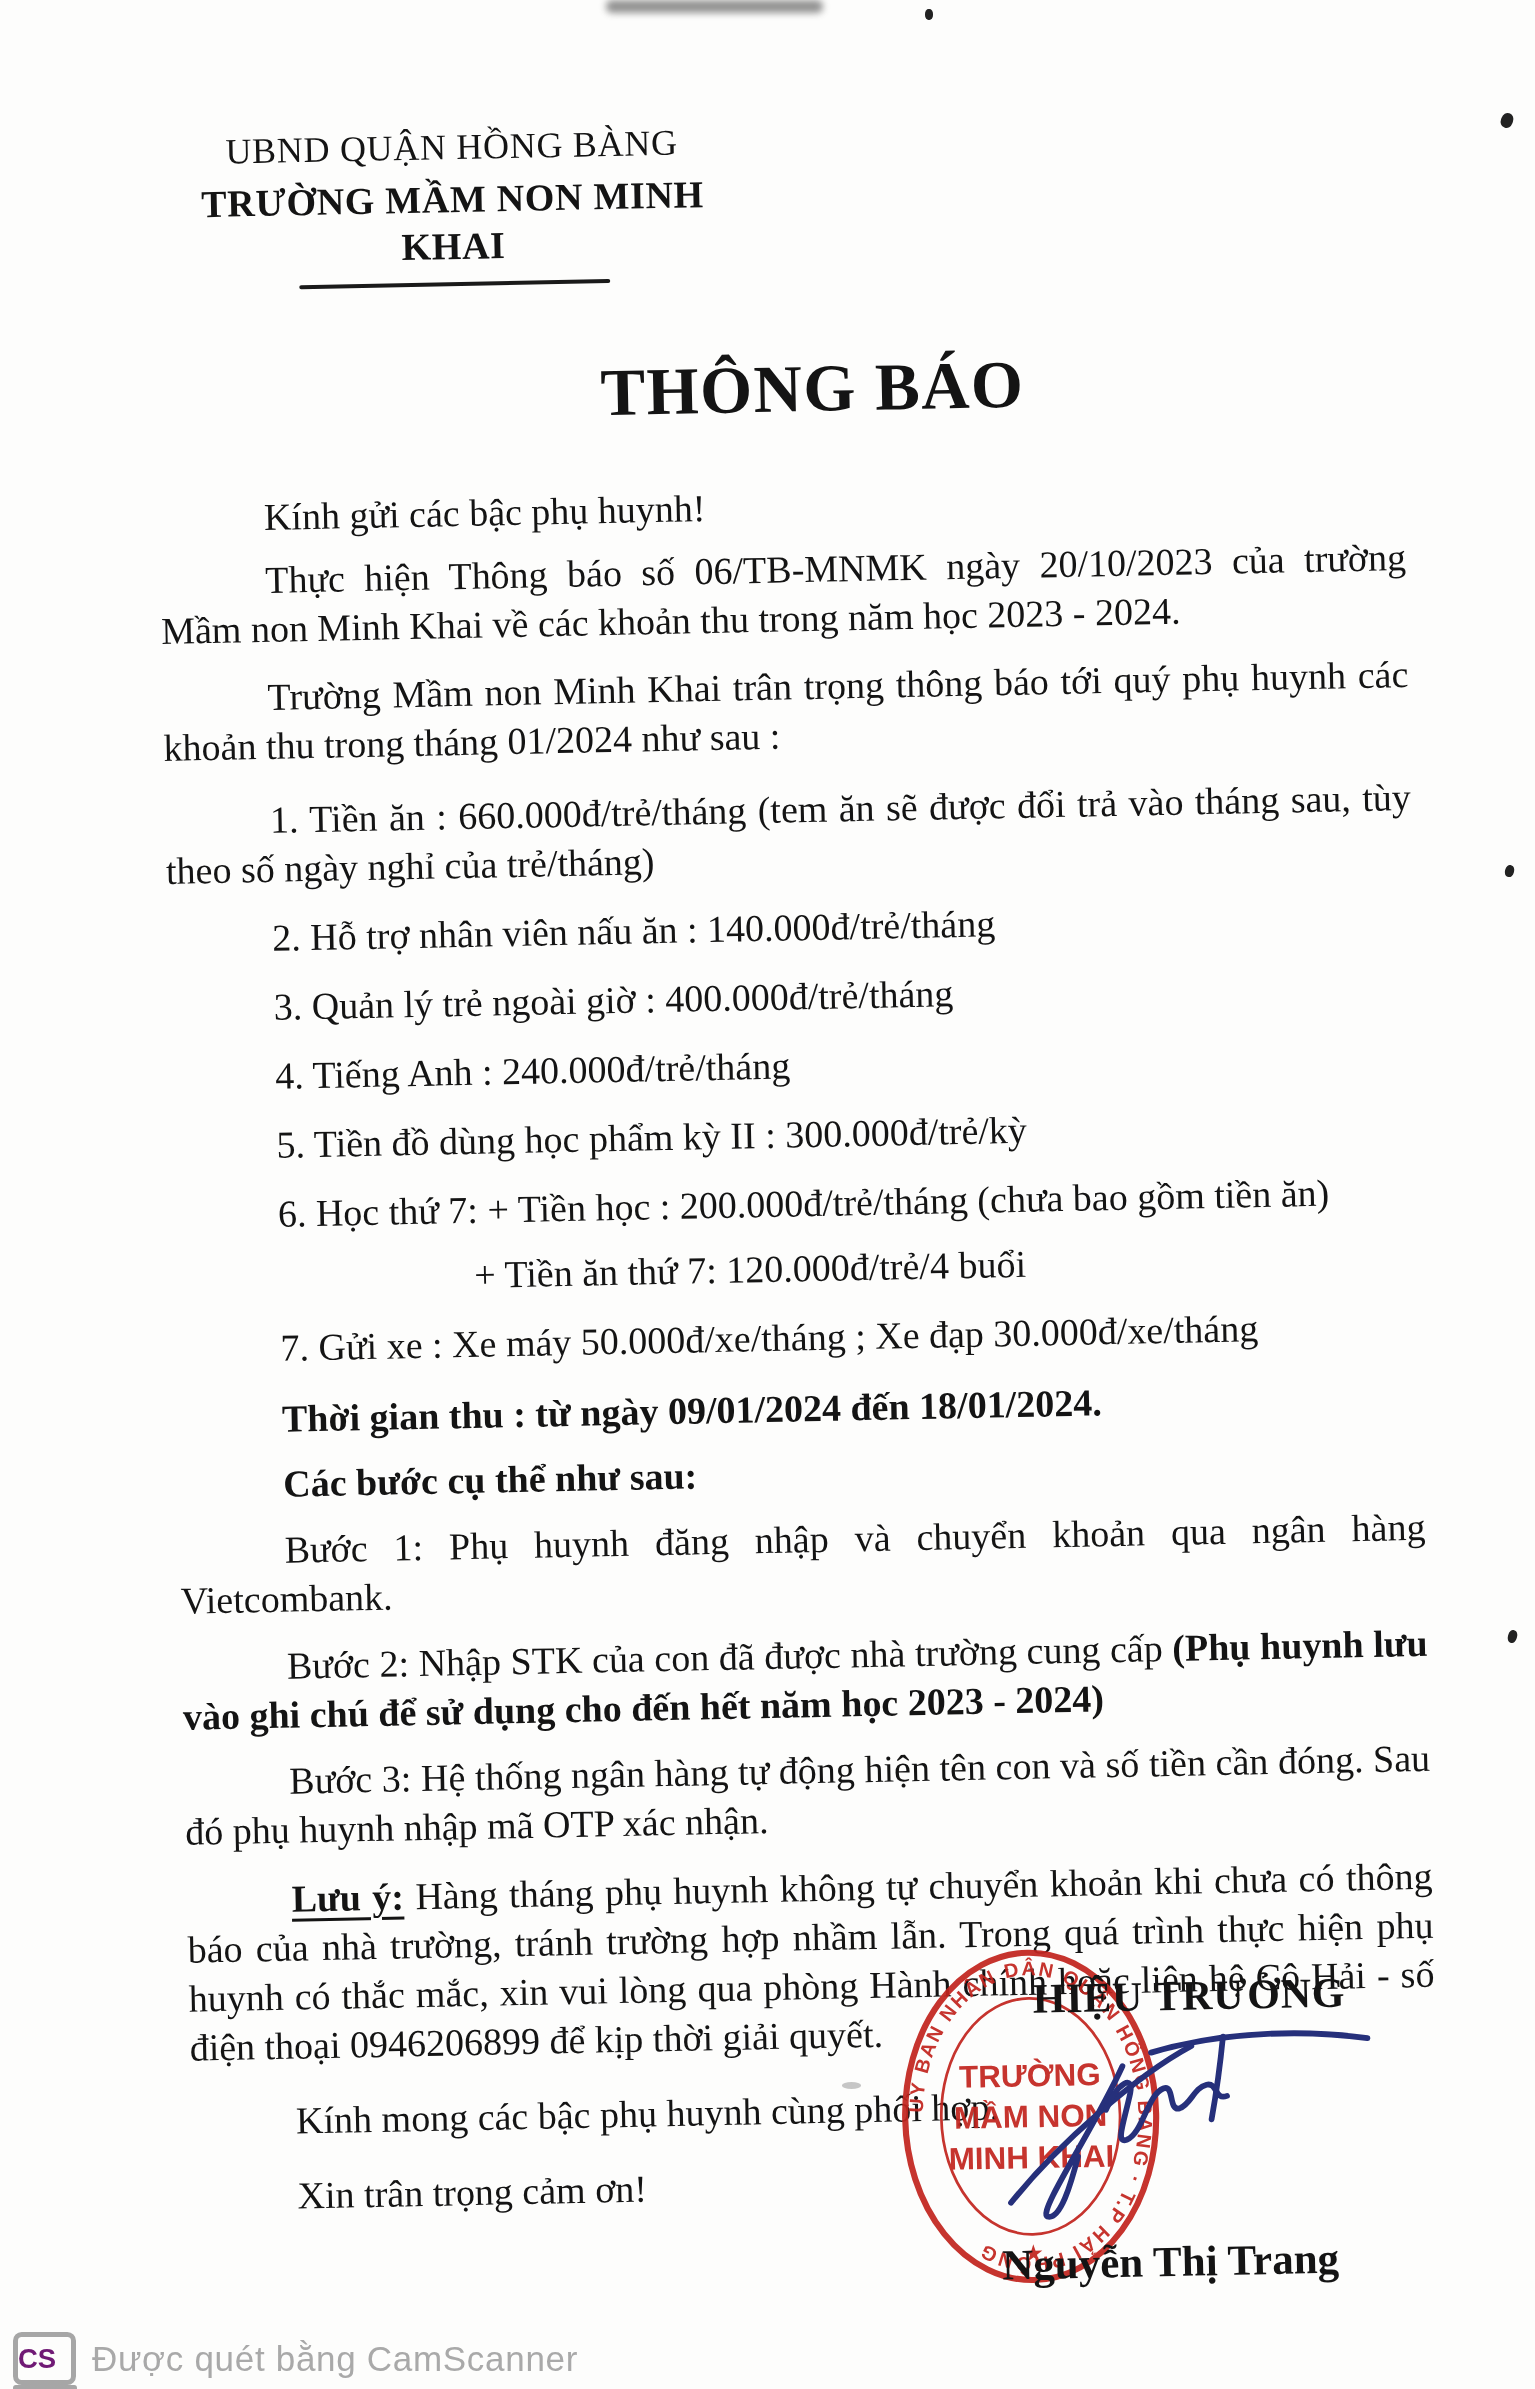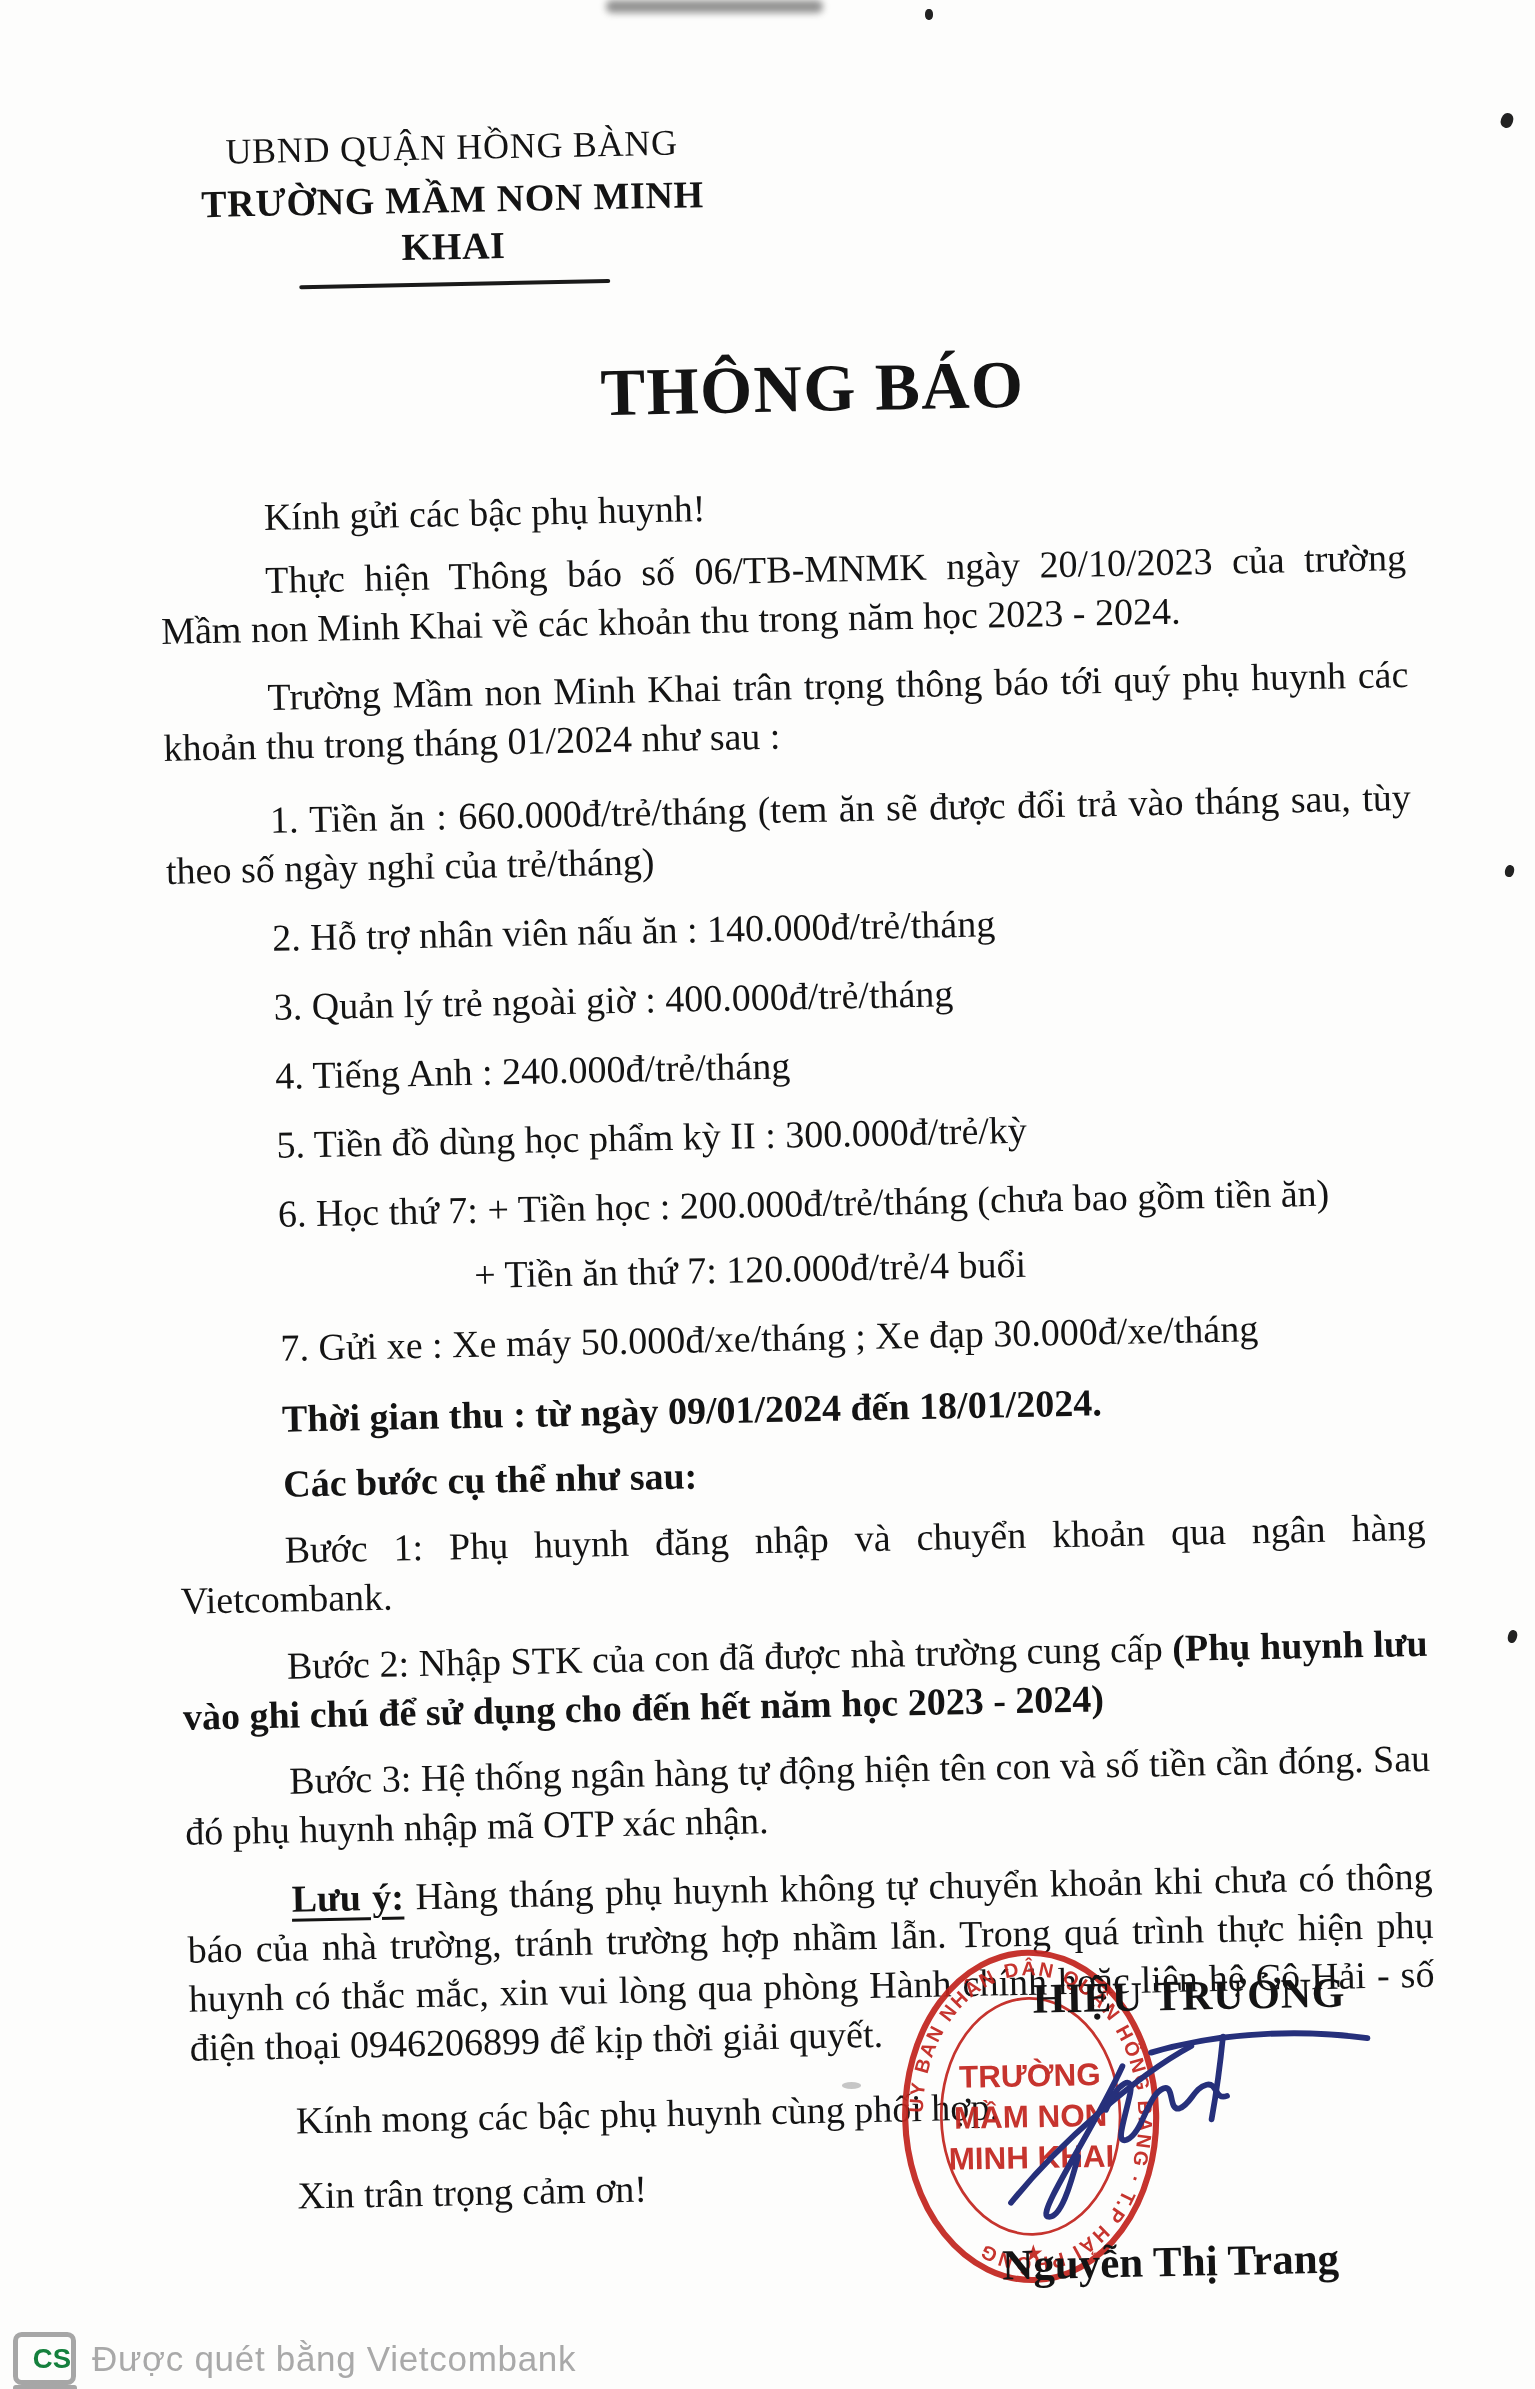--- a/index.html
+++ b/index.html
@@ -63,22 +63,22 @@
   .artifact{position:absolute;background:#222;border-radius:45%;}
   .smudge{
     position:absolute;left:606px;top:0;width:217px;height:13px;
     background:#3c3c3c;filter:blur(3.6px);opacity:.55;border-radius:5.8px;
   }
   .speck-gray{position:absolute;background:#8f8f8f;border-radius:50%;}
   
   .cam-bar{position:absolute;left:13px;top:2332px;display:flex;align-items:center;font-family:"Liberation Sans", sans-serif;}
   .cam-icon{
     width:53px;height:43px;border:5px solid #a6a6a6;border-radius:8.7px;
-    position:relative;display:flex;align-items:center;justify-content:flex-end;
-    color:#15803d;font-weight:bold;font-size:27.5px;letter-spacing:0;
+    position:relative;display:flex;align-items:center;justify-content:flex-start;
+    color:#701a75;font-weight:bold;font-size:27.5px;letter-spacing:0;
   }
   .cam-tray{position:absolute;left:-5px;bottom:-17.4px;width:64px;height:12.3px;background:#a6a6a6;border-radius:2.9px 2.9px 5.8px 5.8px;}
   .cam-text{margin-left:16px;font-size:35px;color:#a9a9a9;letter-spacing:0.7px;white-space:nowrap;}
 </style>
 </head>
 <body>
 
 <div class="page">
 
   <div class="smudge"></div>
@@ -155,17 +155,17 @@
 
       <div class="principal-name">Nguyễn Thị Trang</div>
     </div>
   </div>
 
   <div class="cam-bar">
     <div class="cam-icon">
       <span>CS</span>
       <div class="cam-tray"></div>
     </div>
-    <div class="cam-text">Được quét bằng Vietcombank</div>
+    <div class="cam-text">Được quét bằng CamScanner</div>
   </div>
 
 </div>
 
 
 </body></html>

